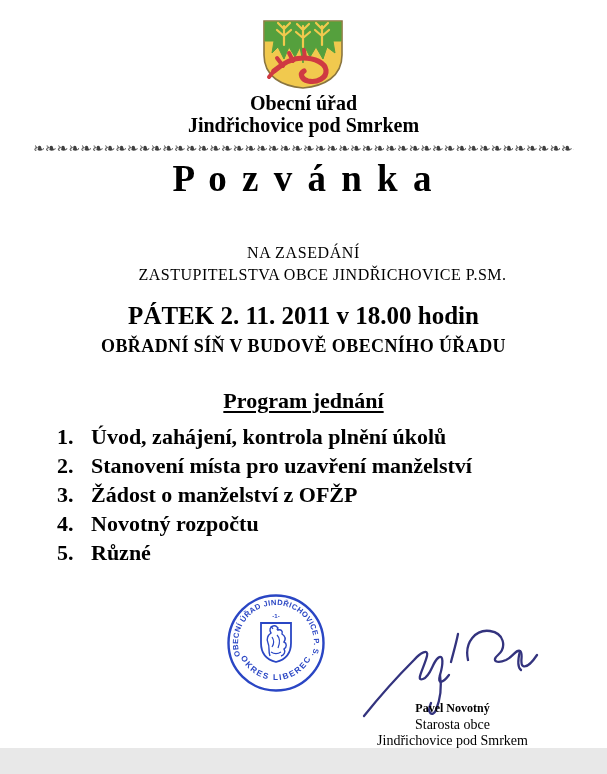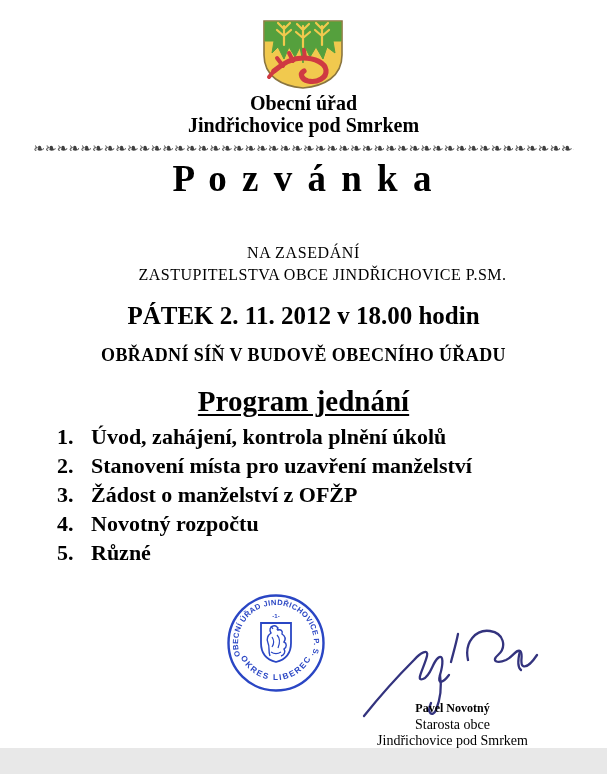--- a/index.html
+++ b/index.html
@@ -28,25 +28,25 @@
     font-size:14px;line-height:22px;color:#3f3f3f;letter-spacing:0px;
   }
 
   
   .doc-title{top:156px;font-size:37px;font-weight:bold;letter-spacing:3px;line-height:46px;}
 
   
   .line-session1{top:243px;font-size:16px;letter-spacing:0.6px;line-height:20px;}
   .line-session2{top:265px;font-size:16px;letter-spacing:0.5px;line-height:20px;margin-left:19px;}
   .line-datetime{top:300px;font-size:25px;font-weight:bold;line-height:32px;}
-  .line-venue{top:343px;font-size:18px;font-weight:bold;letter-spacing:0.4px;line-height:24px;}
+  .line-venue{top:334px;font-size:18px;font-weight:bold;letter-spacing:0.4px;line-height:24px;}
 
   
   .agenda-heading{
-    top:385px;font-size:29px;font-weight:bold;line-height:32px;
+    top:385px;font-size:22px;font-weight:bold;line-height:32px;
     text-decoration:underline;text-decoration-thickness:2px;text-underline-offset:3px;
   }
   #agenda-list{left:57px;top:422px;width:520px;}
   .agenda-row{display:flex;font-size:22px;font-weight:bold;line-height:29px;}
   .agenda-num{width:27px;flex:none;}
   .agenda-text{margin-left:7px;}
 
   
   #stamp{left:226px;top:593px;width:100px;height:100px;}
   #signature{left:360px;top:626px;width:180px;height:94px;}
@@ -88,21 +88,21 @@
 
   <div class="abs center hdr-office">Obecní úřad</div>
   <div class="abs center hdr-town">Jindřichovice pod Smrkem</div>
 
   <div class="abs ornament">❧❧❧❧❧❧❧❧❧❧❧❧❧❧❧❧❧❧❧❧❧❧❧❧❧❧❧❧❧❧❧❧❧❧❧❧❧❧❧❧❧❧❧❧❧❧❧❧</div>
 
   <div class="abs center doc-title">P o z v á n k a</div>
 
   <div class="abs center line-session1">NA ZASEDÁNÍ</div>
   <div class="abs center line-session2">ZASTUPITELSTVA OBCE JINDŘICHOVICE P.SM.</div>
-  <div class="abs center line-datetime">PÁTEK  2. 11. 2012 v 18.00 hodin</div>
+  <div class="abs center line-datetime">PÁTEK  2. 11. 2011 v 18.00 hodin</div>
   <div class="abs center line-venue">OBŘADNÍ  SÍŇ V BUDOVĚ OBECNÍHO ÚŘADU</div>
 
   <div class="abs center agenda-heading">Program jednání</div>
 
   <div id="agenda-list" class="abs">
     <div class="agenda-row">
       <span class="agenda-num">1.</span>
       <span class="agenda-text">Úvod, zahájení, kontrola plnění úkolů</span>
     </div>
     <div class="agenda-row">

